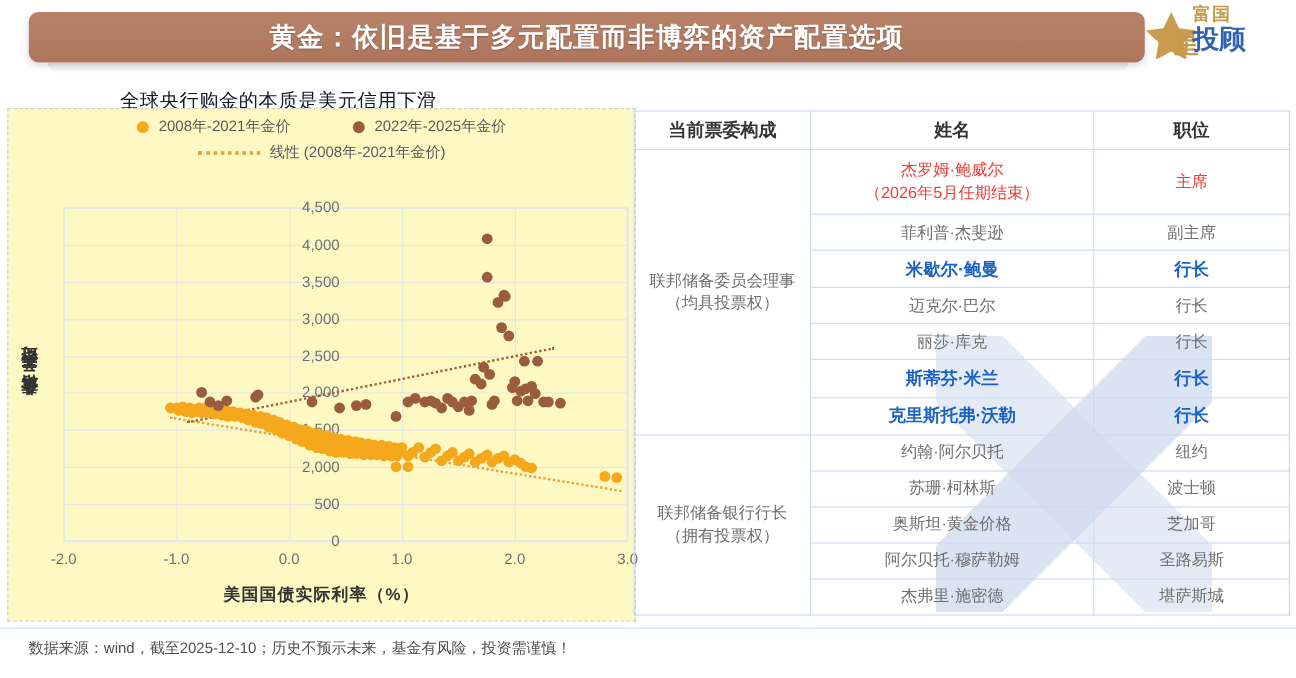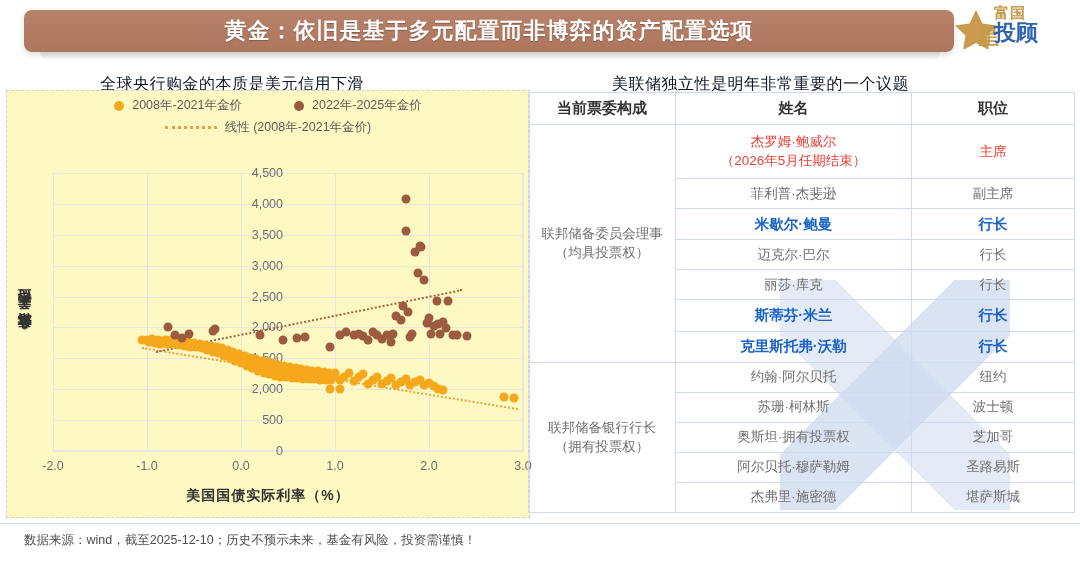--- a/index.html
+++ b/index.html
@@ -146,21 +146,20 @@
       <polygon points="22,1 28.5,14.5 43,16.5 32.5,26.5 35,41 22,34 9,41 11.5,26.5 1,16.5 15.5,14.5" fill="#c99b4e"></polygon>
     </svg>
     <div class="logo-xing">星</div>
     <div class="logo-zh">
       <div class="l1">富国</div>
       <div class="l2">投顾</div>
     </div>
   </div>
 
   <div class="sec-head left">全球央行购金的本质是美元信用下滑</div>
-  <div class="sec-head right">美联储独立性是明年非常重要的一个议题</div>
 
   <div class="chart-card">
 
     <div class="legend">
       <div class="legend-row">
         <div class="legend-item">
           <span class="lg-dot" id="lgd1" style="background: rgb(246, 168, 29);"></span>
           <span>2008年-2021年金价</span>
         </div>
         <div class="legend-item">
@@ -470,21 +469,21 @@
               <div>（拥有投票权）</div>
             </td>
             <td class="nm">约翰·阿尔贝托</td>
             <td class="ps">纽约</td>
           </tr>
           <tr>
             <td class="nm">苏珊·柯林斯</td>
             <td class="ps">波士顿</td>
           </tr>
           <tr>
-            <td class="nm">奥斯坦·拥有投票权</td>
+            <td class="nm">奥斯坦·黄金价格</td>
             <td class="ps">芝加哥</td>
           </tr>
           <tr>
             <td class="nm">阿尔贝托·穆萨勒姆</td>
             <td class="ps">圣路易斯</td>
           </tr>
           <tr>
             <td class="nm">杰弗里·施密德</td>
             <td class="ps">堪萨斯城</td>
           </tr>

